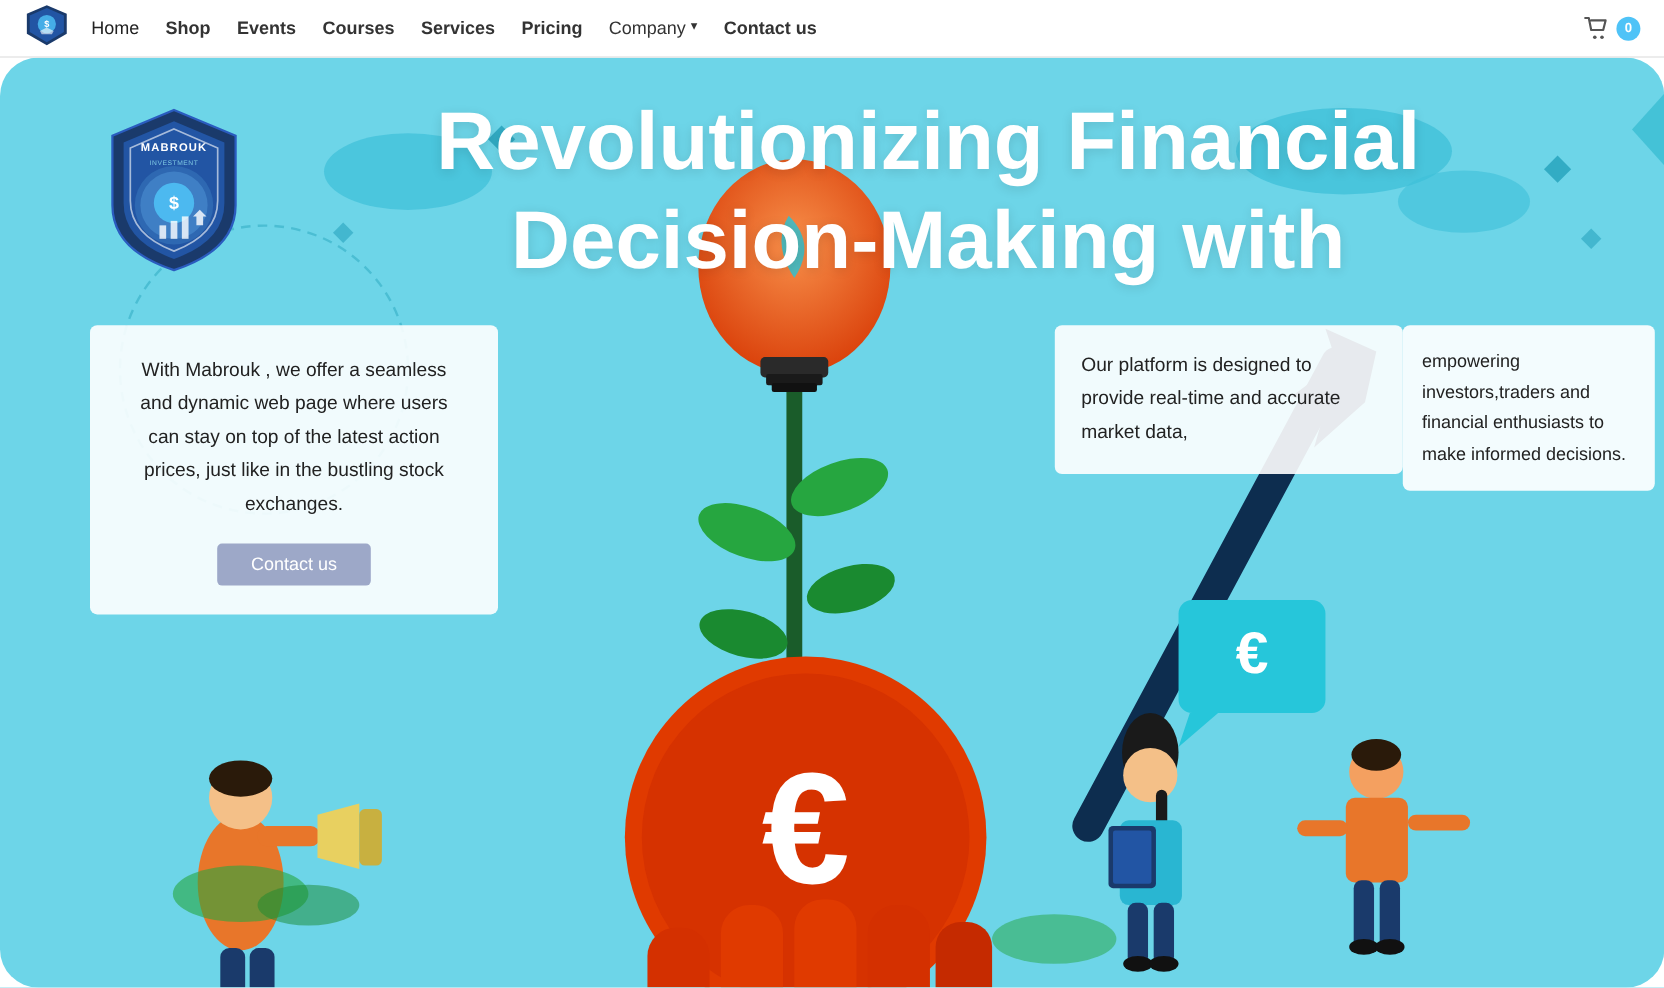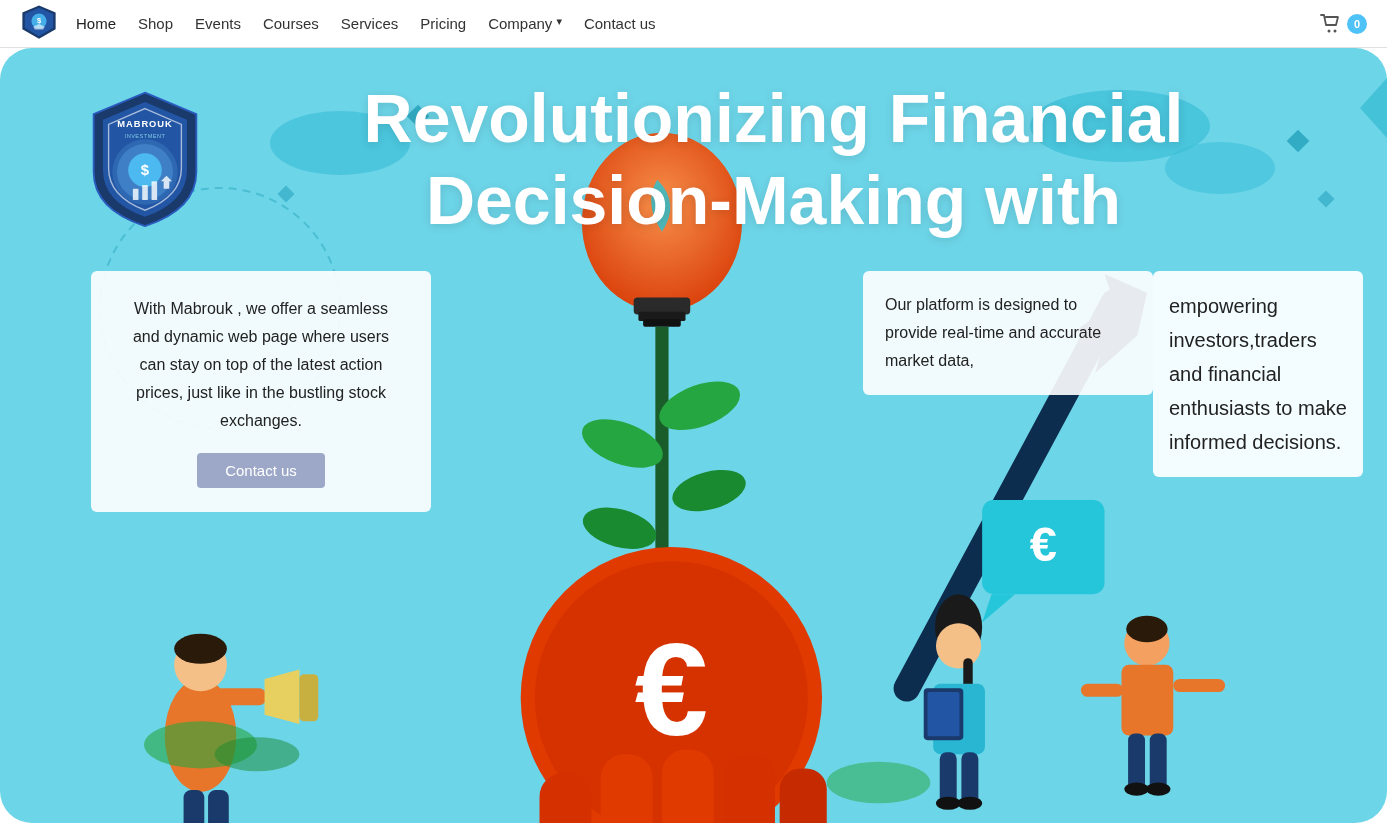--- a/index.html
+++ b/index.html
@@ -25,21 +25,21 @@
     .nav-links {
       display: flex;
       align-items: center;
       gap: 22px;
       flex: 1;
     }
     .nav-links a {
       text-decoration: none;
       color: #333;
       font-size: 15px;
-      font-weight: 400;
+      font-weight: 700;
     }
     .nav-links a.active { color: #222; font-weight: 400; }
     .nav-company {
       display: flex;
       align-items: flex-start;
       gap: 4px;
       cursor: pointer;
       font-size: 15px;
       color: #333;
     }
@@ -110,21 +110,21 @@
     .shield-logo {
       width: 130px;
       height: 140px;
     }
 
     .hero-row-cols {
       display: flex;
       width: 100%;
       position: relative;
       z-index: 6;
-      padding: 10px 16px;
+      padding: 10px 0;
       min-height: 340px;
     }
 
     .hr-left {
       width: 340px;
       margin-left: 75px;
       background: rgba(255,255,255,0.9);
       border-radius: 6px;
       padding: 24px 28px;
       text-align: center;
@@ -160,21 +160,21 @@
     .hr-right2 {
       width: 210px;
       background: rgba(255,255,255,0.92);
       border-radius: 6px;
       padding: 18px 16px;
       align-self: flex-start;
       margin-top: 10px;
       margin-right: 8px;
     }
     .hr-right2 p {
-      font-size: 20px;
+      font-size: 15px;
       color: #222;
       line-height: 1.7;
     }
   </style>
 </head>
 <body>
 
 <nav>
 
   <div>

